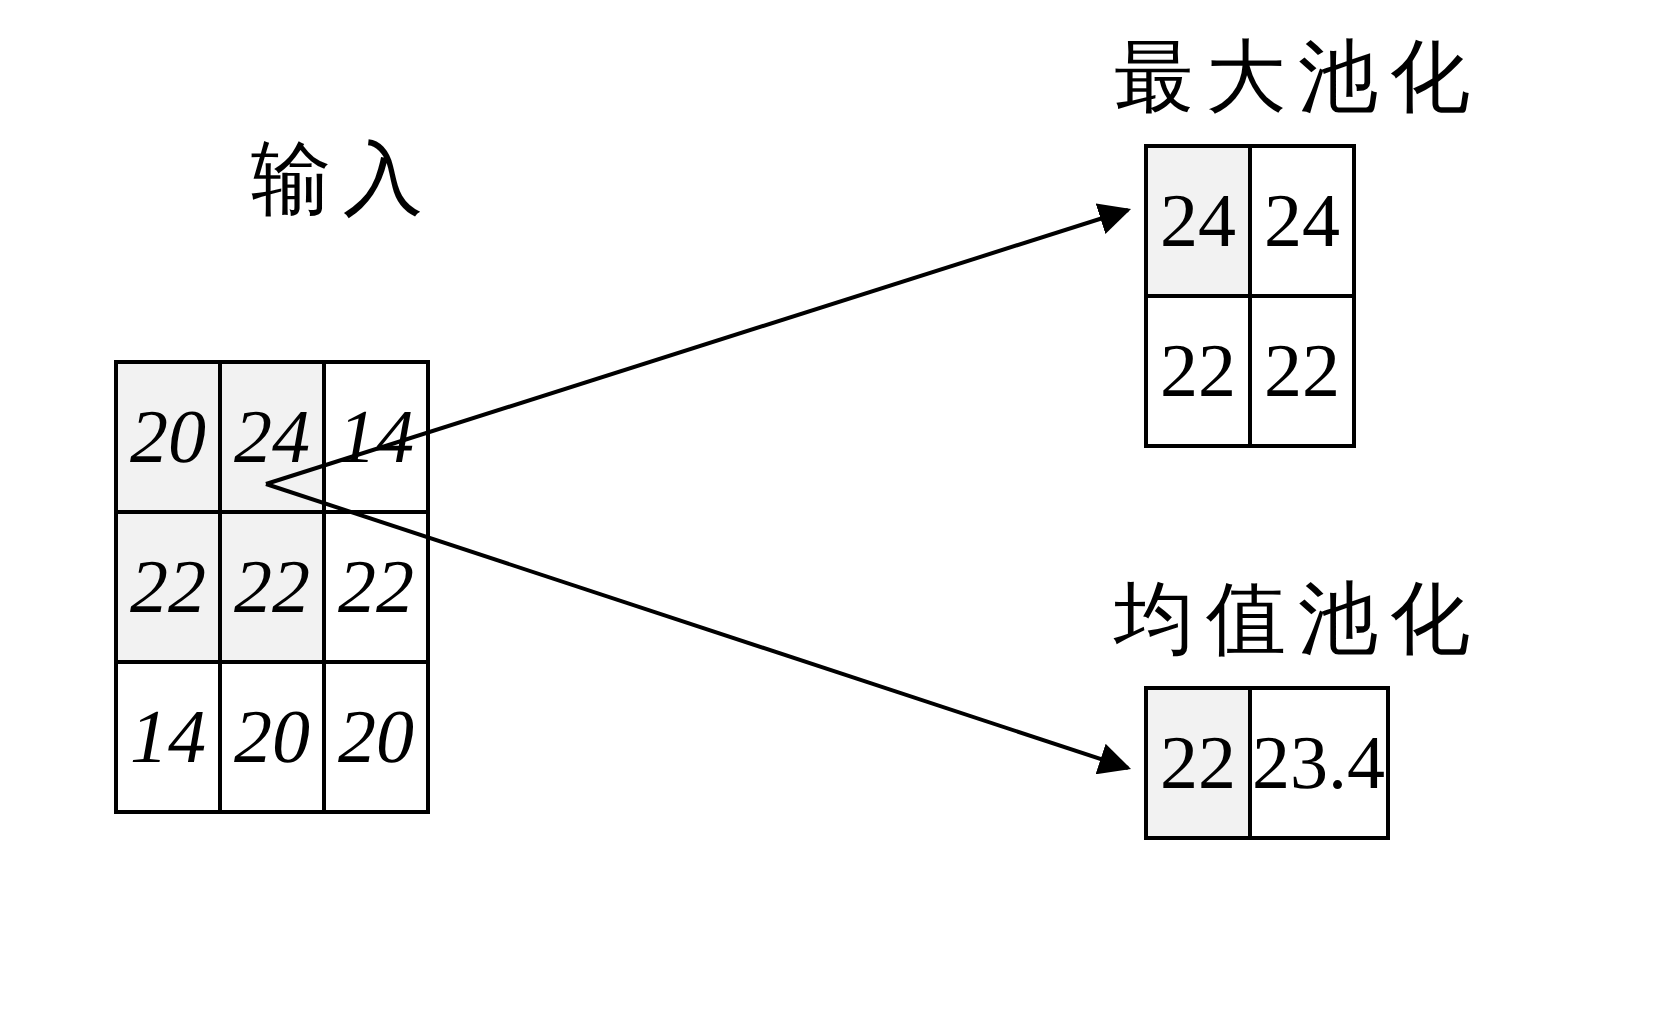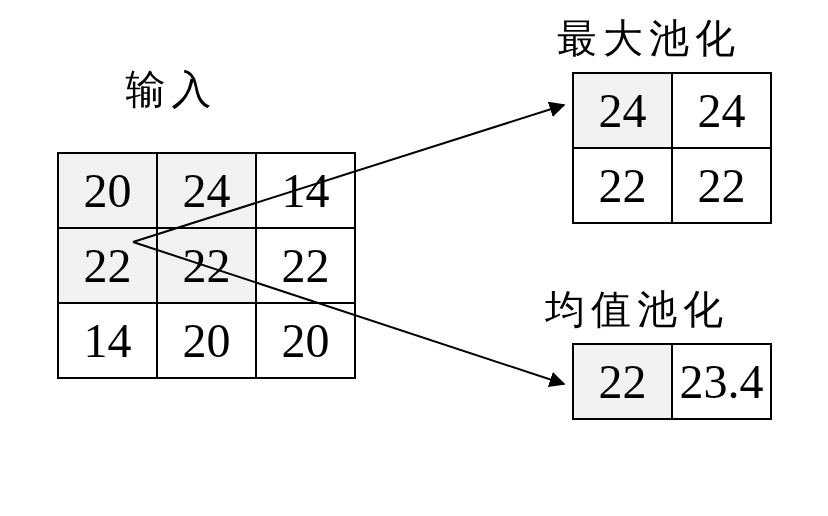--- a/index.html
+++ b/index.html
@@ -13,43 +13,43 @@
     position: relative;
     width: 828px; height: 516px;
     background: var(--bg, #ffffff);
     overflow: hidden;
   }
   .grid {
     position: absolute;
     border-collapse: collapse;
   }
   .grid td {
-    width: 99px; height: 75px;
+    width: 52px; height: 75px;
     border: 2px solid var(--line, #000);
     text-align: center;
     vertical-align: middle;
-    font-size: 48px;
+    font-size: 38px;
     background: #ffffff;
     line-height: 1;
   }
   .grid td.hl { background: var(--hl, #f2f2f2); }
-  .grid-input { left: 57px; top: 152px; }
+  .grid-input { left: 57px; top: 180px; font-style: italic; }
   .grid-max   { left: 572px; top: 72px; }
   .grid-avg   { left: 572px; top: 343px; }
   .grid-label {
     position: absolute;
     font-size: 40px;
     letter-spacing: 6px;
     text-align: center;
     white-space: nowrap;
     line-height: 1.1;
   }
   .label-input { left: 57px;  width: 229px; top: 68px; }
   .label-max   { left: 557px; width: 180px; top: 17px; }
-  .label-avg   { left: 545px; width: 180px; top: 288px; text-align: center; }
+  .label-avg   { left: 557px; width: 180px; top: 288px; text-align: center; }
   svg.arrows {
     position: absolute;
     left: 0; top: 0;
     pointer-events: none;
   }
   svg.arrows line { stroke: var(--line, #000); stroke-width: 2; }
   svg.arrows path { fill: var(--line, #000); }
 </style>
 </head>
 <body>

